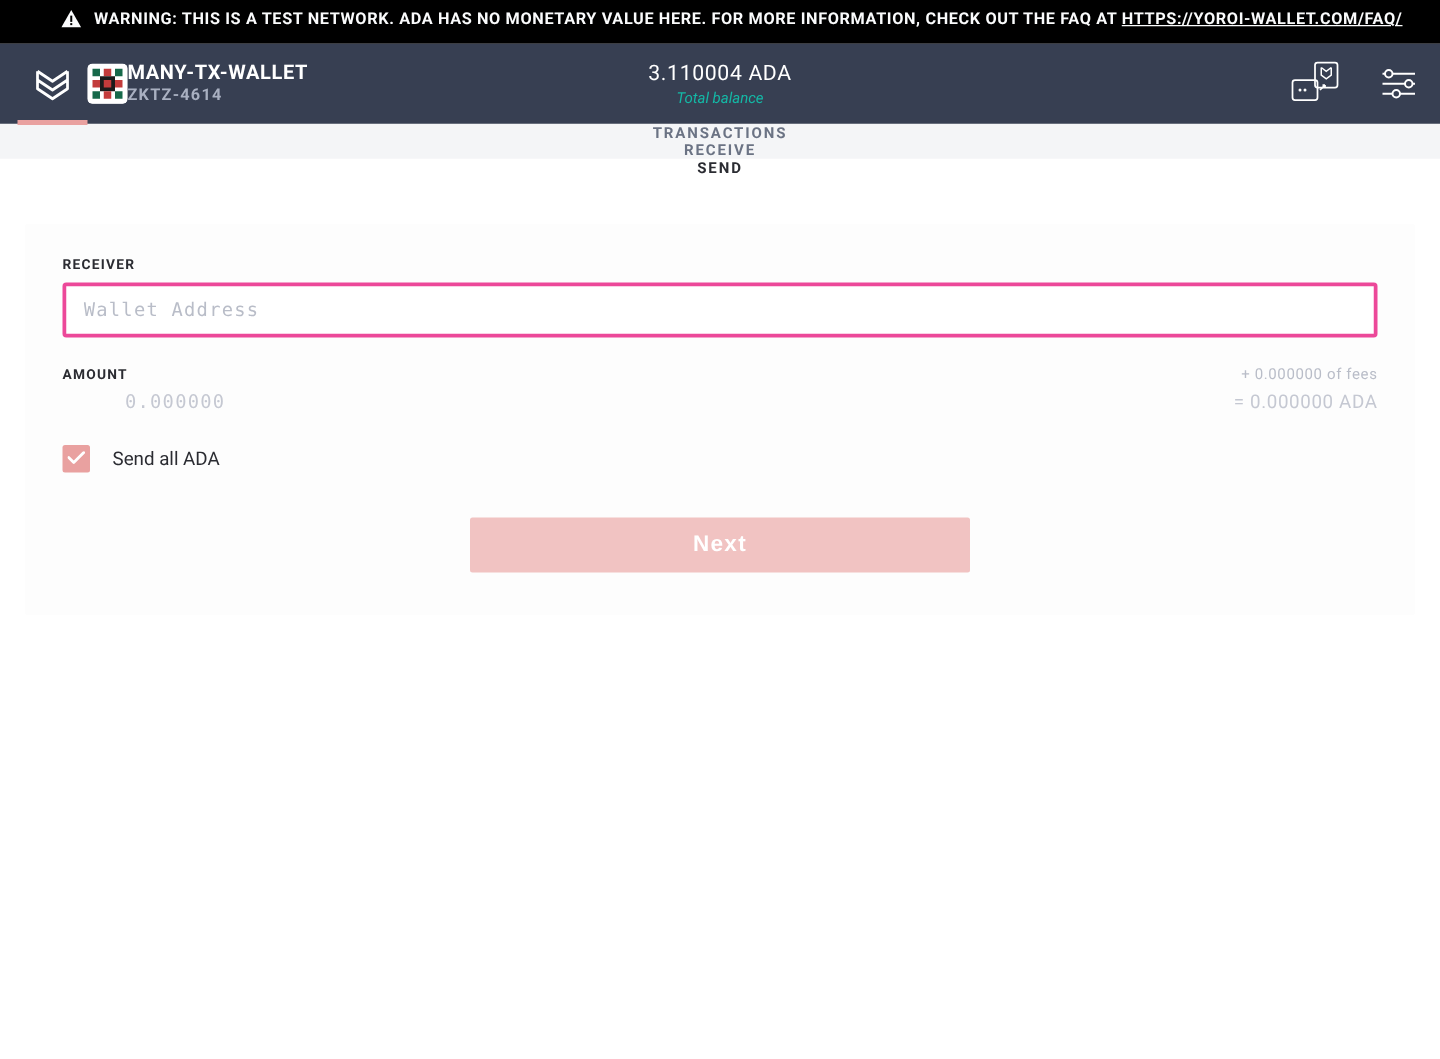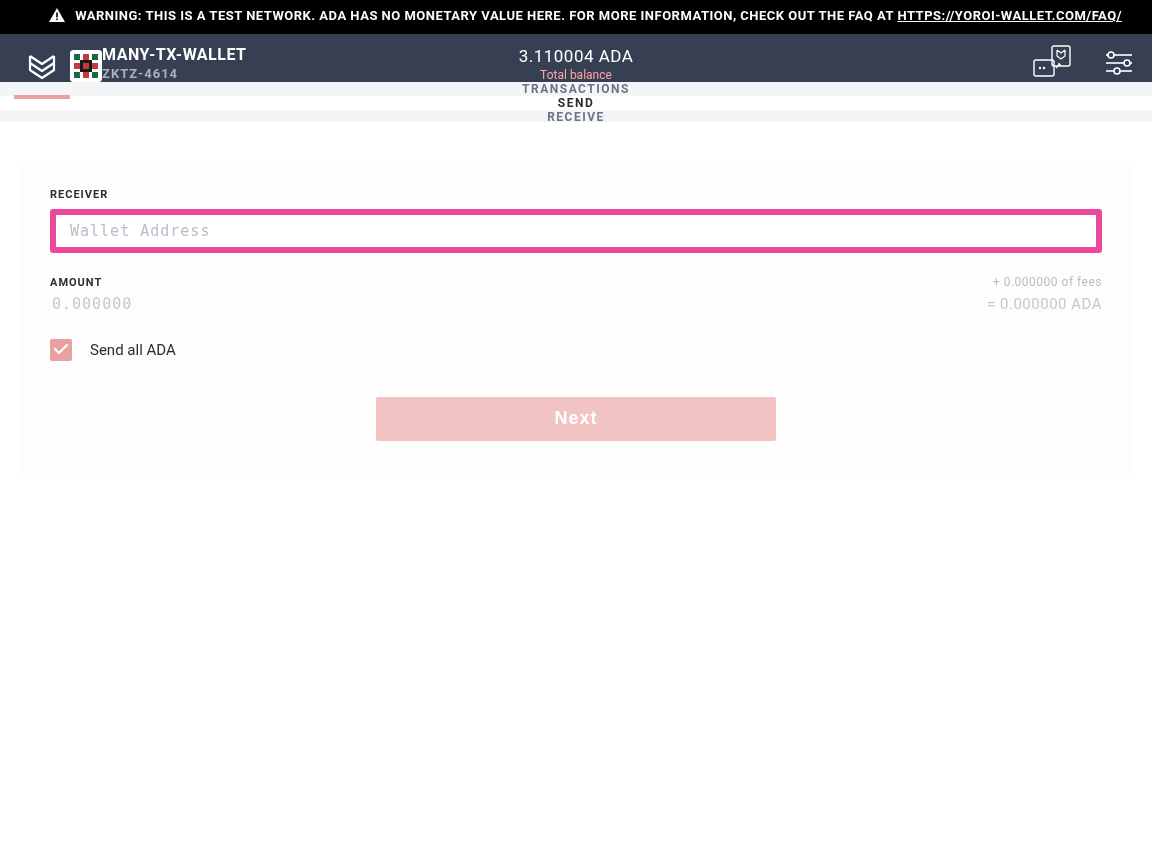--- a/index.html
+++ b/index.html
@@ -28,23 +28,23 @@
   .warning-banner .warn-icon {
     flex-shrink: 0;
     margin-top: 2px;
   }
   .warning-banner a {
     color: #fafbfc;
     text-decoration: underline;
   }
   .header {
     background: #373f52;
-    height: 48px;
-    display: flex;
-    align-items: flex-end;
+    height: 64px;
+    display: flex;
+    align-items: center;
     padding: 0 18px 0 14px;
     gap: 0;
     position: relative;
   }
   .logo-wrap {
     width: 56px;
     display: flex;
     justify-content: center;
     position: relative;
   }
@@ -92,23 +92,24 @@
     transform: translateX(-50%);
     text-align: center;
   }
   .balance-amount {
     color: #ffffff;
     font-size: 17px;
     font-weight: 400;
     letter-spacing: 0.5px;
   }
   .balance-label {
-    color: #fca5a5;
+    color: #14b8a6;
     font-size: 12px;
     margin-top: 2px;
+    font-style: italic;
   }
   .header-right {
     margin-left: auto;
     display: flex;
     align-items: center;
     gap: 30px;
   }
   .header-icon-btn {
     color: #ffffff;
     display: flex;
@@ -148,21 +149,21 @@
   .field-label {
     font-size: 11px;
     font-weight: 700;
     letter-spacing: 1px;
     color: #2b2c32;
     margin-bottom: 8px;
   }
   .text-input {
     width: 100%;
     height: 44px;
-    border: 6px solid #ec4899;
+    border: 3px solid #ec4899;
     border-radius: 3px;
     padding: 0 14px;
     font-size: 15px;
     font-family: "Menlo", "Consolas", monospace;
     color: #2b2c32;
     background: #ffffff;
     outline: none;
   }
   .text-input::placeholder {
     color: #b9bdc8;
@@ -187,20 +188,21 @@
     display: flex;
     justify-content: space-between;
     align-items: center;
   }
   .amount-placeholder {
     font-size: 15px;
     font-family: "Menlo", "Consolas", monospace;
     color: #c5c8d2;
     letter-spacing: 1px;
     padding-left: 2px;
+    margin-left: 48px;
   }
   .amount-total {
     font-size: 15px;
     color: #c5c8d2;
     letter-spacing: 0.5px;
   }
   .checkbox-row {
     display: flex;
     align-items: center;
     gap: 18px;
@@ -305,22 +307,22 @@
         <circle cx="23" cy="13" r="3" stroke="#fff" stroke-width="1.6" fill="#373f52"></circle>
         <line x1="2" y1="21" x2="28" y2="21" stroke="#fff" stroke-width="1.6"></line>
         <circle cx="13" cy="21" r="3" stroke="#fff" stroke-width="1.6" fill="#373f52"></circle>
       </svg>
     </div>
   </div>
 </div>
 
 <div class="tabs">
   <div class="tab">TRANSACTIONS</div>
+  <div class="tab">RECEIVE</div>
   <div class="tab active">SEND</div>
-  <div class="tab">RECEIVE</div>
 </div>
 
 <div class="content">
   <div class="card">
 
     <div class="field-label">RECEIVER</div>
     <input class="text-input" type="text" placeholder="Wallet Address" style="">
 
     <div class="amount-row">
       <div class="amount-header">

